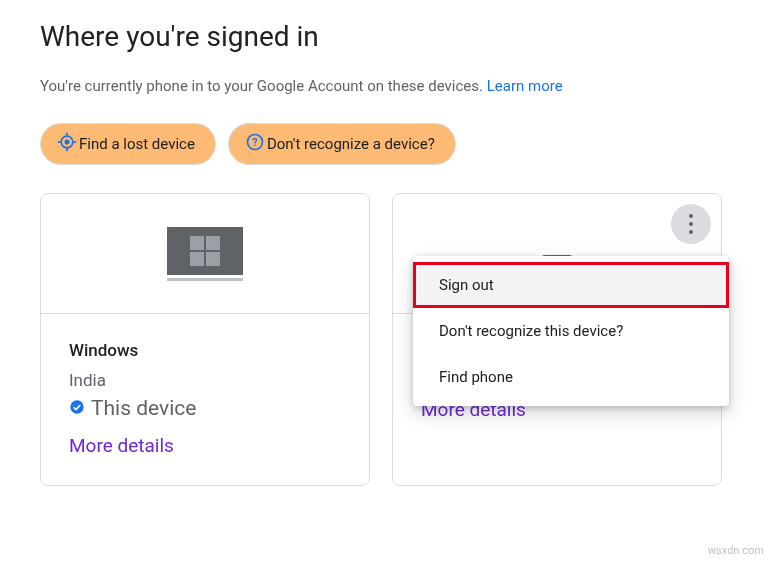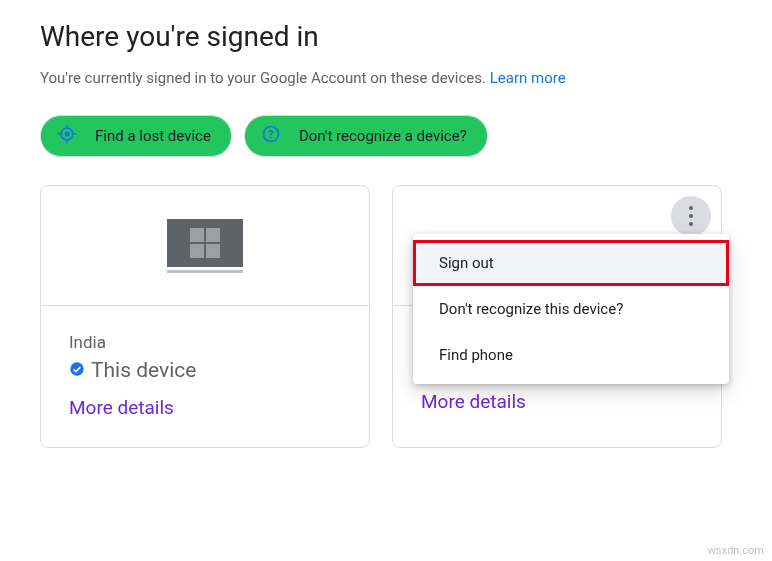--- a/index.html
+++ b/index.html
@@ -7,21 +7,21 @@
       font-family: 'Google Sans', Roboto, Arial, sans-serif;
       background: #fff;
       color: #202124;
       padding: 20px 40px;
       width: 772px;
     }
     h1 {
       font-size: 28px;
       font-weight: 400;
       color: #202124;
-      margin-bottom: 16px;
+      margin-bottom: 24px;
     }
     .subtitle {
       font-size: 15px;
       color: #5f6368;
       margin-bottom: 28px;
     }
     .link {
       color: #1a73e8;
       text-decoration: none;
       cursor: pointer;
@@ -31,24 +31,24 @@
       display: flex;
       gap: 12px;
       margin-bottom: 28px;
     }
     .pill {
       border: 1px solid #dadce0;
       border-radius: 22px;
       padding: 8px 20px 8px 16px;
       display: flex;
       align-items: center;
-      gap: 18px;
-      font-size: 15px;
-      color: #202124;
-      background: #22c55e;
+      gap: 2px;
+      font-size: 15px;
+      color: #202124;
+      background: #fdba74;
       cursor: pointer;
     }
     .pill svg { flex: none; }
     .cards-row {
       display: flex;
       gap: 22px;
       position: relative;
     }
     .card {
       border: 1px solid #dadce0;
@@ -165,21 +165,21 @@
       border-radius: 2px;
     }
     .card-icon-area.phone-area {
       height: 120px;
       border-bottom: 1px solid #dadce0;
       overflow: hidden;
     }
     
     .menu {
       position: absolute;
-      top: 48px;
+      top: 62px;
       right: -8px;
       width: 316px;
       background: #fff;
       border-radius: 4px;
       box-shadow: 0 2px 6px rgba(0,0,0,0.2), 0 8px 20px rgba(0,0,0,0.15);
       z-index: 10;
       padding: 6px 0;
     }
     .menu-item {
       padding: 14px 26px;
@@ -199,21 +199,21 @@
       font-size: 11px;
       color: #bdc1c6;
       text-align: center;
     }
   </style>
 </head>
 <body>
 
 <h1>Where you're signed in</h1>
 <p class="subtitle">
-  <span>You're currently signed in to your Google Account on these devices.</span>
+  <span>You're currently phone in to your Google Account on these devices.</span>
   <a class="link">Learn more</a>
 </p>
 
 <div class="pill-row">
   <div class="pill">
     <span>
       <svg width="20" height="20" viewBox="0 0 24 24">
         <circle cx="12" cy="12" r="7" fill="none" stroke="#1a73e8" stroke-width="2"></circle>
         <circle cx="12" cy="12" r="3" fill="#1a73e8"></circle>
         <line x1="12" y1="1" x2="12" y2="5" stroke="#1a73e8" stroke-width="2"></line>
@@ -245,20 +245,21 @@
               <div></div>
               <div></div>
               <div></div>
               <div></div>
             </div>
         </div>
         <div class="monitor-stand"></div>
       </div>
     </div>
     <div class="card-body">
+      <div class="device-name">Windows</div>
       <div class="device-loc">India</div>
       <div class="this-device-row">
         <span>
           <svg width="16" height="16" viewBox="0 0 24 24">
             <circle cx="12" cy="12" r="10" fill="#1a73e8"></circle>
             <path d="M7 12.5 L10.5 16 L17 9" stroke="#fff" stroke-width="2.5" fill="none"></path>
           </svg>
         </span>
         <span>This device</span>
       </div>

